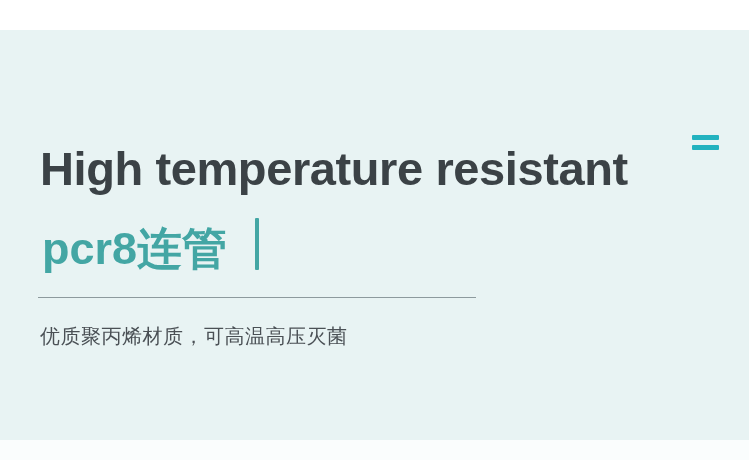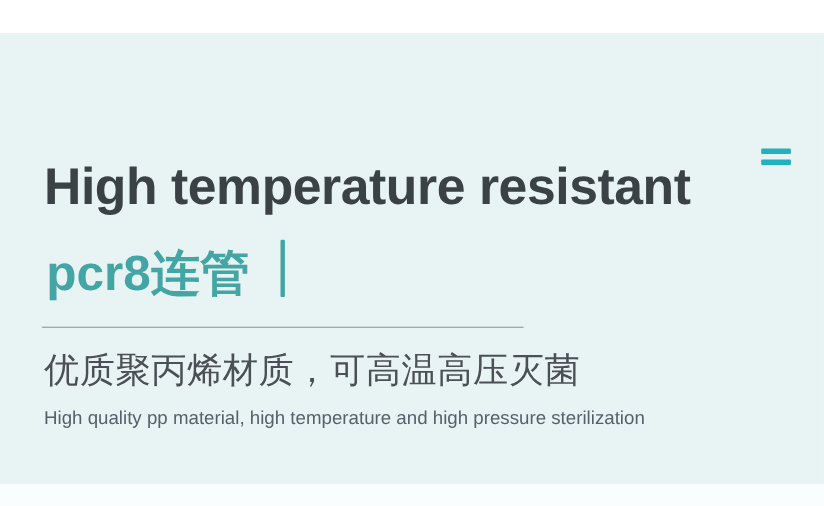--- a/index.html
+++ b/index.html
@@ -112,21 +112,21 @@
     width: 438px;
     height: 1px;
     background: #8d9a9d;
   }
 
   
   .subhead-cn {
     position: absolute;
     left: 40px;
     top: 317px;
-    font-size: 32px;
+    font-size: 20px;
     line-height: 38px;
     color: #4a5055;
     letter-spacing: 0.5px;
     white-space: nowrap;
     font-family: "Liberation Sans", "DejaVu Sans", sans-serif;
   }
 
   
   .subhead-en {
     position: absolute;
@@ -157,15 +157,14 @@
 
   <div class="headline-cn">
     <span class="cn-main">pcr8连管</span>
     <span class="divider-bar"></span>
   </div>
 
   <div class="rule"></div>
 
   <div class="subhead-cn">优质聚丙烯材质，可高温高压灭菌</div>
 
-  <div class="subhead-en">High quality pp material, high temperature and high pressure sterilization</div>
 
 </div>
 
 </body></html>

